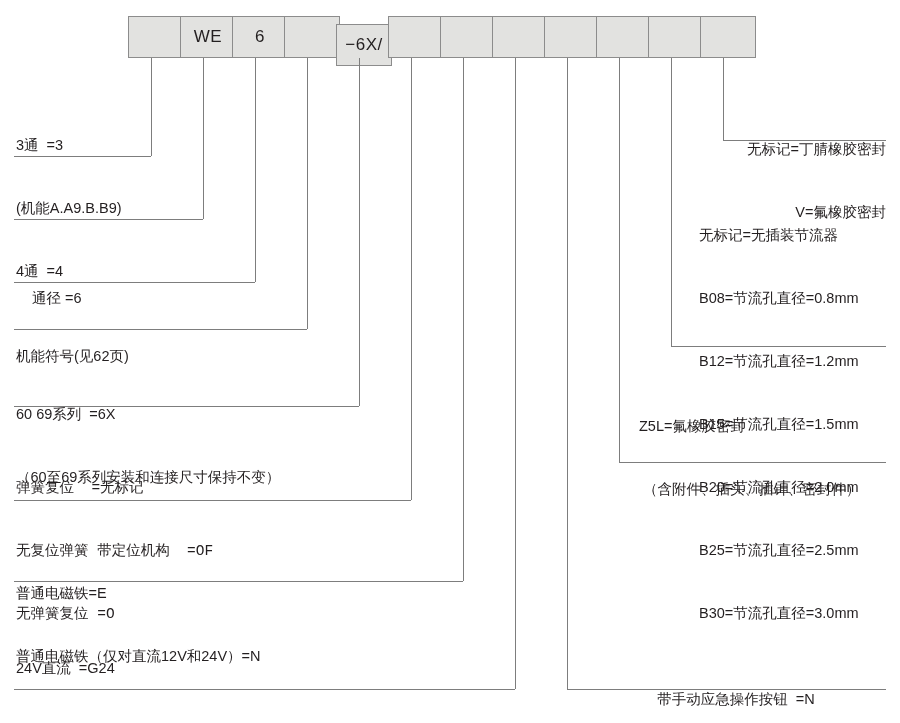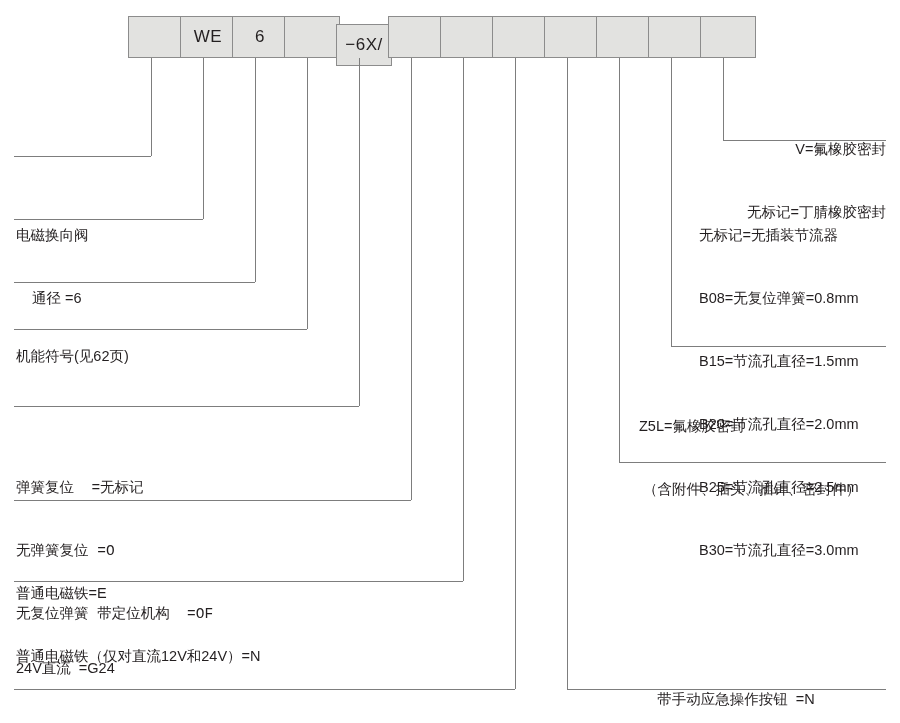--- a/index.html
+++ b/index.html
@@ -126,59 +126,66 @@
 
   <div class="vline" style="left:671px;top:58px;height:288px;"></div>
   <div class="hline" style="left:671px;top:346px;width:215px;"></div>
 
   <div class="vline" style="left:619px;top:58px;height:404px;"></div>
   <div class="hline" style="left:619px;top:462px;width:267px;"></div>
 
   <div class="vline" style="left:567px;top:58px;height:631px;"></div>
   <div class="hline" style="left:567px;top:689px;width:319px;"></div>
 
+  <div class="tblock" style="left:16px;top:93px;">
+    <span class="tline">3通  =3</span>
+    <span class="tline">(机能A.A9.B.B9)</span>
+    <span class="tline">4通  =4</span>
+  </div>
 
-  <div class="tblock" style="left:16px;top:183px;">
-    <span class="tline">电磁换向阀</span>
-  </div>
 
   <div class="tblock" style="left:32px;top:246px;">
     <span class="tline">通径 =6</span>
   </div>
 
   <div class="tblock" style="left:16px;top:304px;">
     <span class="tline">机能符号(见62页)</span>
   </div>
 
+  <div class="tblock" style="left:16px;top:362px;">
+    <span class="tline">60 69系列  =6X</span>
+    <span class="tline">（60至69系列安装和连接尺寸保持不变）</span>
+  </div>
 
   <div class="tblock" style="left:16px;top:436px;font-family:Liberation Mono, monospace;">
     <span class="tline">弹簧复位  =无标记</span>
+    <span class="tline">无复位弹簧 带定位机构  =OF</span>
     <span class="tline">无弹簧复位 =O</span>
-    <span class="tline">无复位弹簧 带定位机构  =OF</span>
   </div>
 
   <div class="tblock" style="left:16px;top:541px;">
     <span class="tline">普通电磁铁=E</span>
     <span class="tline">普通电磁铁（仅对直流12V和24V）=N</span>
   </div>
 
   <div class="tblock" style="left:16px;top:616px;">
     <span class="tline">24V直流  =G24</span>
     <span class="tline">220V交流.50Hz  =W220−50</span>
     
   </div>
 
   <div class="tblock rightalign" style="left:626px;top:97px;width:260px;">
+    <span class="tline">无标记=丁腈橡胶密封</span>
     <span class="tline">V=氟橡胶密封</span>
-    <span class="tline">无标记=丁腈橡胶密封</span>
   </div>
 
   <div class="tblock" style="left:699px;top:183px;">
     <span class="tline">无标记=无插装节流器</span>
-    <span class="tline">B08=无复位弹簧=0.8mm</span>
+    <span class="tline">B08=节流孔直径=0.8mm</span>
+    <span class="tline">B12=节流孔直径=1.2mm</span>
     <span class="tline">B15=节流孔直径=1.5mm</span>
     <span class="tline">B20=节流孔直径=2.0mm</span>
     <span class="tline">B25=节流孔直径=2.5mm</span>
     <span class="tline">B30=节流孔直径=3.0mm</span>
   </div>
 
   <div class="tblock" style="left:639px;top:374px;">
     <span class="tline">Z5L=氟橡胶密封</span>
     <span class="tline"> （含附件、插头、插针、密封件）</span>
   </div>

